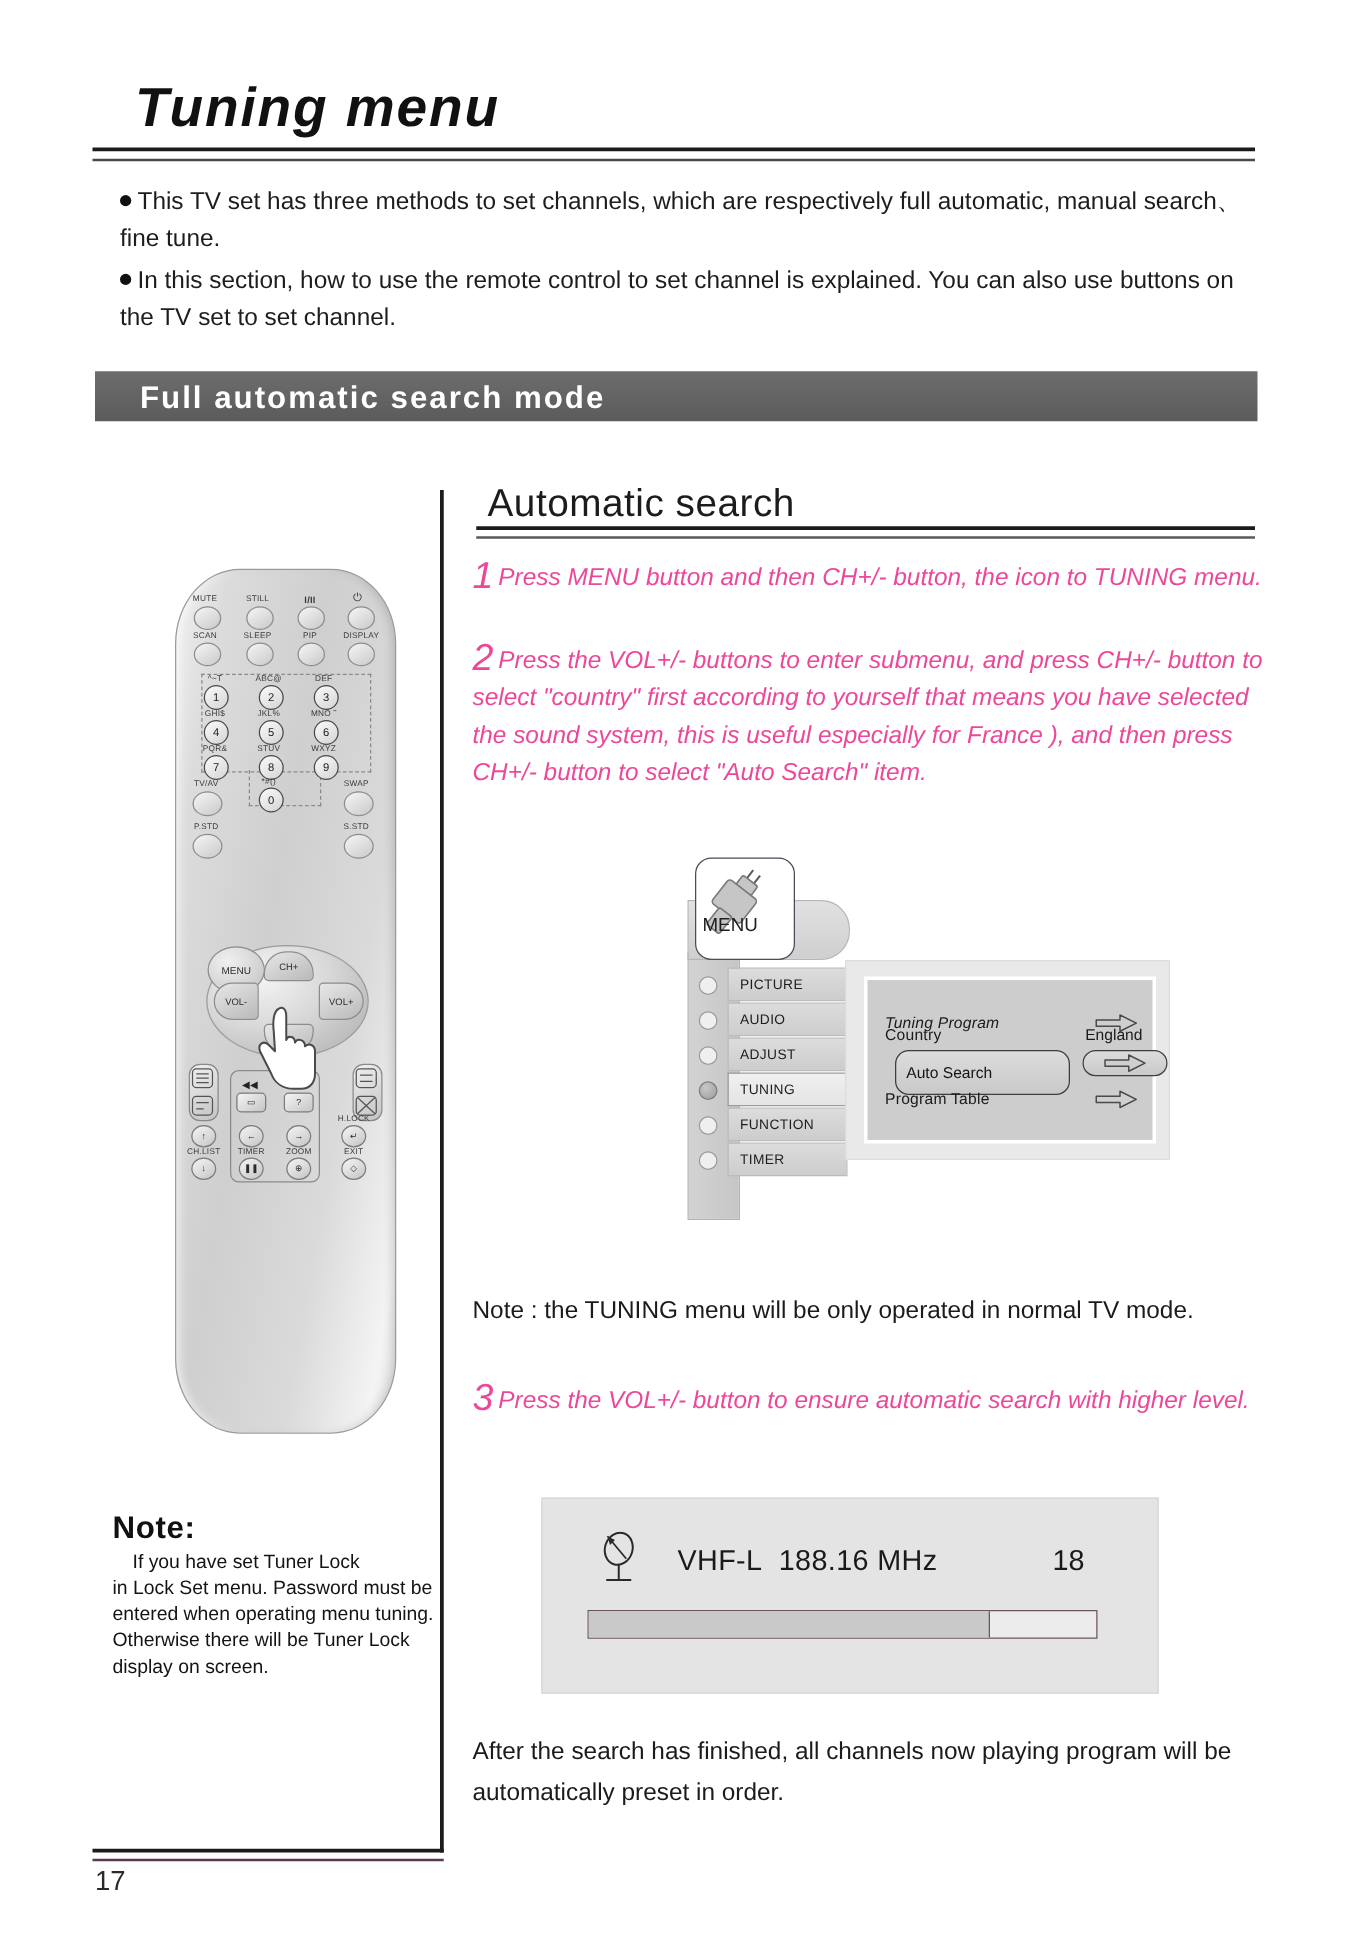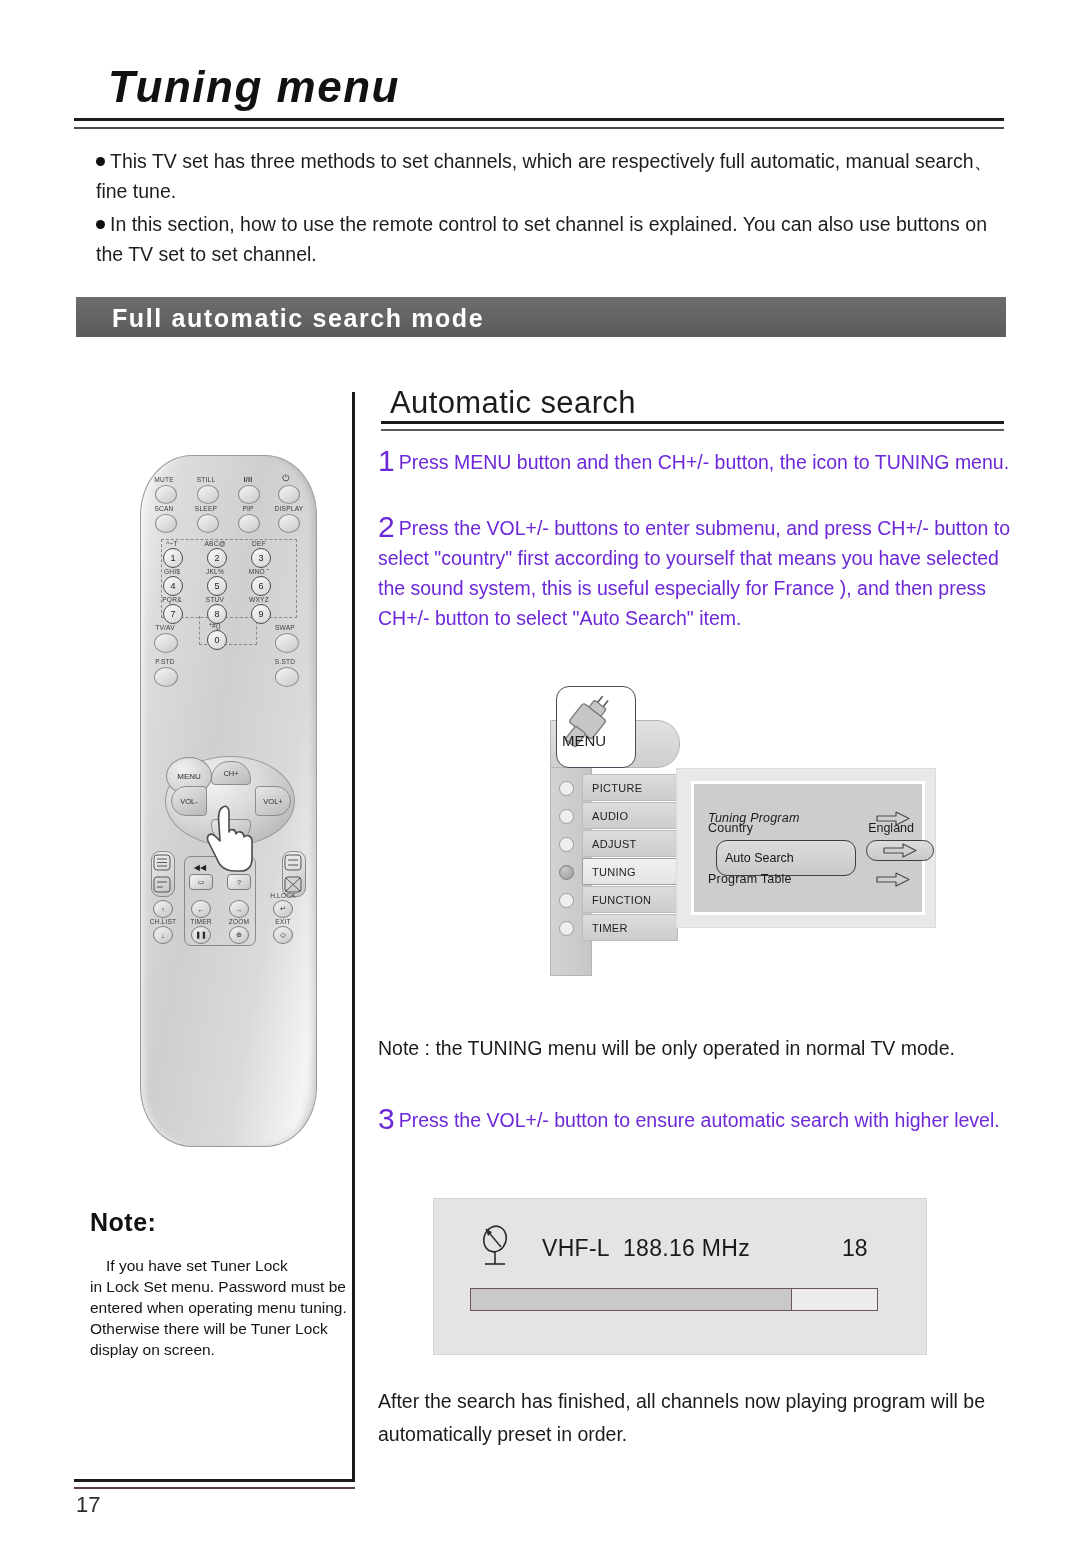--- a/index.html
+++ b/index.html
@@ -99,21 +99,21 @@
 
   
   .rocker{position:absolute;width:22px;height:44px;border-radius:9px;
           background:linear-gradient(150deg,#efefef,#c4c4c4);border:1.1px solid #8a8a8a;}
 
   
   #auto-h{position:absolute;left:390px;top:385px;font-size:31px;color:#1c1c1c;letter-spacing:.4px;}
   #auto-rule{position:absolute;left:381px;top:421px;width:623px;height:5px;
              border-top:3px solid #1b1b1b;border-bottom:2px solid #5a5a5a;}
 
-  .step{position:absolute;width:637px;color:#6d28d9;}
+  .step{position:absolute;width:637px;color:#ec4899;font-style:italic;}
   .step .num{font-size:30px;line-height:1;vertical-align:-2px;padding-right:4px;}
   .step .txt{font-size:19.5px;line-height:30px;}
   #step1{left:378px;top:446px;}
   #step2{left:378px;top:512px;}
 
   #note-mid{position:absolute;left:378px;top:1032px;width:640px;font-size:19.5px;line-height:33px;color:#1b1b1b;}
   #step3{position:absolute;left:378px;top:1104px;width:640px;}
   #closing{position:absolute;left:378px;top:1385px;width:640px;font-size:19.5px;line-height:33px;color:#1b1b1b;}
 
   
@@ -168,21 +168,21 @@
   .sel-val{
     position:absolute;left:158px;top:-2px;width:68px;height:21px;
     border:1.3px solid #3e3e3e;border-radius:11px;
     background:linear-gradient(to bottom,#dcdcdc,#c9c9c9);
     display:flex;align-items:center;justify-content:center;box-sizing:border-box;
   }
 
   
   #note-box{position:absolute;left:90px;top:1208px;width:262px;}
   #note-title{font-size:25px;font-weight:bold;color:#111;letter-spacing:.5px;}
-  #note-body{font-size:15.5px;line-height:21px;color:#141414;margin-top:18px;}
+  #note-body{font-size:15.5px;line-height:21px;color:#141414;margin-top:2px;}
   #note-body .ind{display:block;text-indent:16px;}
 
   
   #search-osd{
     position:absolute;left:433px;top:1198px;width:492px;height:155px;
     background:#e4e4e4;border:1px solid #d6d6d6;
   }
   #search-dish{position:absolute;left:44px;top:26px;}
   #search-band{position:absolute;left:108px;top:36px;font-size:23px;color:#1a1a1a;letter-spacing:.3px;}
   #search-freq{position:absolute;left:189px;top:36px;font-size:23px;color:#1a1a1a;letter-spacing:.3px;}

